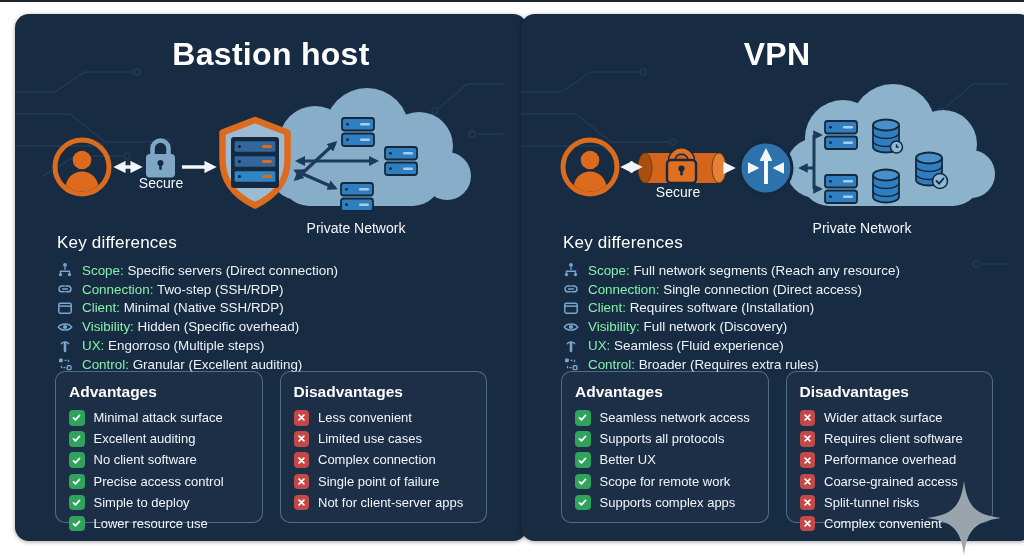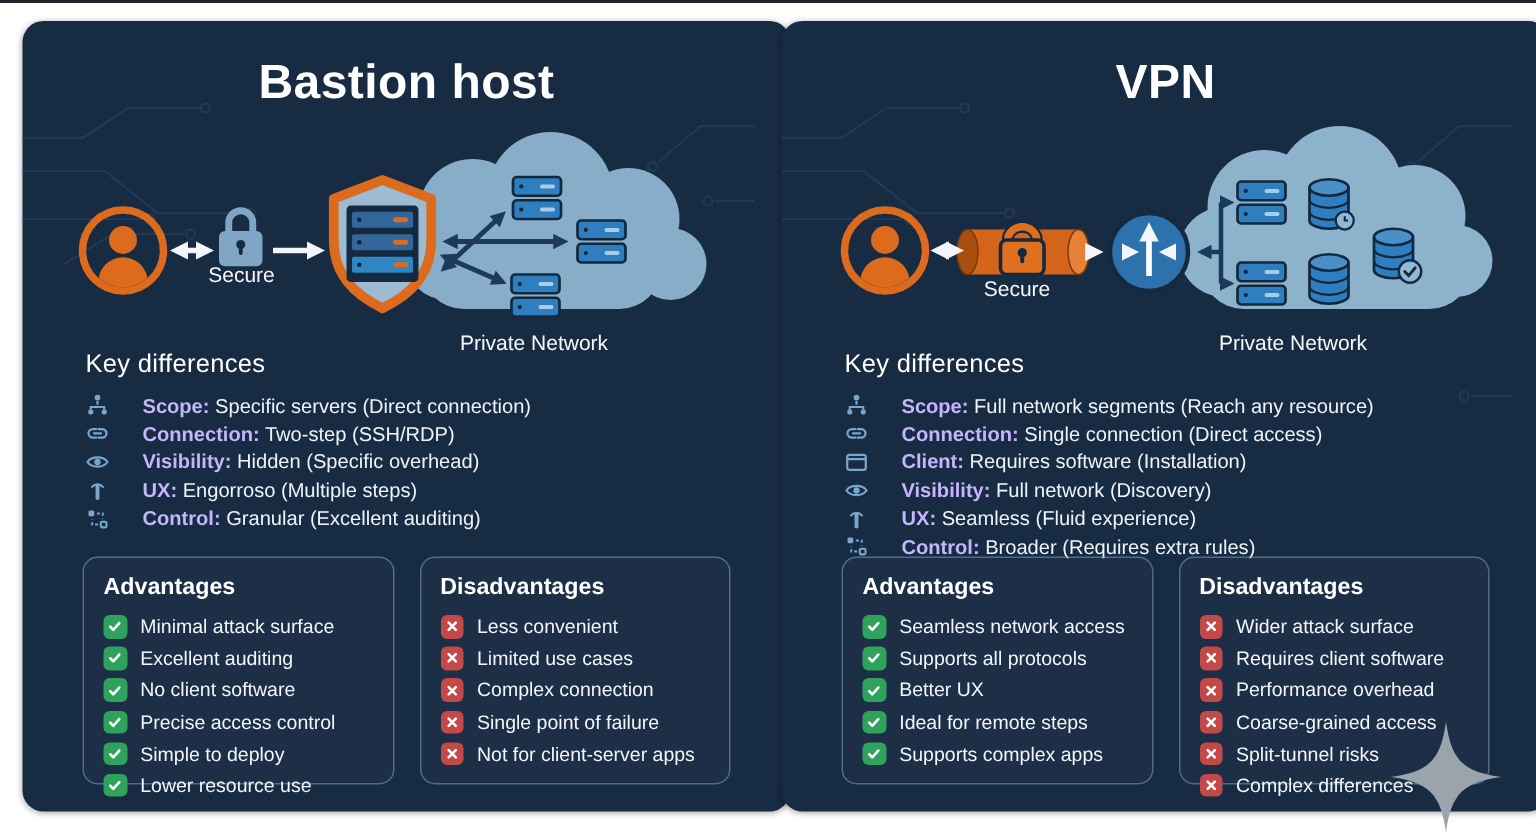--- a/index.html
+++ b/index.html
@@ -16,21 +16,21 @@
   .lbl{position:absolute;color:#f5f8fb;font-size:14px;text-align:center;}
   .sec-b{left:118px;top:161px;width:56px;}
   .sec-v{left:127px;top:170px;width:60px;}
   .net{left:271px;top:206px;width:140px;}
   .kd{position:absolute;top:219px;left:42px;right:8px;}
   .kd-heading{font-size:17px;font-weight:normal;color:#ffffff;margin:0 0 8px 0;letter-spacing:.2px;}
   .kd-row{display:flex;align-items:center;height:18.8px;gap:9px;}
   .kd-icon{width:16px;height:16px;flex:0 0 16px;display:flex;}
   .kd-icon svg{width:16px;height:16px;}
   .kd-text{font-size:13.4px;color:#eef3f8;white-space:nowrap;}
-  .kd-text b{color:#c4b5fd;font-weight:bold;margin-left:13px;}
+  .kd-text b{color:#86efac;font-weight:normal;}
   .boxes{position:absolute;top:357px;left:40px;right:40px;height:152px;display:flex;gap:17px;}
   .box{flex:1;border:1.5px solid rgba(130,170,205,.5);border-radius:10px;
        background:rgba(255,255,255,.025);padding:11px 13px 8px;box-sizing:border-box;}
   .box-heading{margin:0 0 9px;font-size:15.5px;font-weight:bold;color:#ffffff;}
   .li{display:flex;gap:9px;height:21.2px;}
   .chk{width:15.5px;height:15.5px;border-radius:4px;flex:0 0 15.5px;
        display:flex;align-items:center;justify-content:center;}
   .chk.g{background:#2fa25b;} .chk.r{background:#c34848;}
   .chk svg{width:11px;height:11px;}
   .li-t{font-size:13px;color:#f2f6fa;white-space:nowrap;}
@@ -155,20 +155,29 @@
       <span class="kd-icon">
           <svg viewBox="0 0 16 16">
             <path d="M7.2 10.8 H4.9 a2.9 2.9 0 0 1 0-5.8 h2.3 M8.8 5 h2.3 a2.9 2.9 0 0 1 0 5.8 H8.8 M5.6 7.9 h4.8" stroke="#79a6cf" stroke-width="1.5" fill="none" stroke-linecap="round"></path>
           </svg>
         </span>
       <span class="kd-text"><b>Connection:</b> <span>Two-step (SSH/RDP)</span></span>
     </div>
     <div class="kd-row">
       <span class="kd-icon">
           <svg viewBox="0 0 16 16">
+            <rect x="1.8" y="3.2" width="12.4" height="10" rx="1.6" stroke="#79a6cf" stroke-width="1.5" fill="none"></rect>
+            <path d="M1.8 6.1 H14.2" stroke="#79a6cf" stroke-width="1.5"></path>
+          </svg>
+        </span>
+      <span class="kd-text"><b>Client:</b> <span>Minimal (Native SSH/RDP)</span></span>
+    </div>
+    <div class="kd-row">
+      <span class="kd-icon">
+          <svg viewBox="0 0 16 16">
             <path d="M1.3 8 C4 3.9 12 3.9 14.7 8 C12 12.1 4 12.1 1.3 8 Z" stroke="#79a6cf" stroke-width="1.4" fill="none"></path>
             <circle cx="8" cy="8" r="2.1" fill="#79a6cf"></circle>
           </svg>
         </span>
       <span class="kd-text"><b>Visibility:</b> <span>Hidden (Specific overhead)</span></span>
     </div>
     <div class="kd-row">
       <span class="kd-icon">
           <svg viewBox="0 0 16 16">
             <path d="M4.4 5.6 a4.7 4.7 0 0 1 7.2 0" stroke="#79a6cf" stroke-width="1.5" fill="none" stroke-linecap="round"></path>
@@ -487,21 +496,21 @@
             </svg>
           </span>
           <span class="li-t">Better UX</span>
         </div>
       <div class="li">
           <span class="chk g">
             <svg viewBox="0 0 12 12">
               <path d="M2.7 6.3 4.9 8.6 9.3 3.7" stroke="#fff" stroke-width="1.9" fill="none" stroke-linecap="round" stroke-linejoin="round"></path>
             </svg>
           </span>
-          <span class="li-t">Ideal for remote steps</span>
+          <span class="li-t">Scope for remote work</span>
         </div>
       <div class="li">
           <span class="chk g">
             <svg viewBox="0 0 12 12">
               <path d="M2.7 6.3 4.9 8.6 9.3 3.7" stroke="#fff" stroke-width="1.9" fill="none" stroke-linecap="round" stroke-linejoin="round"></path>
             </svg>
           </span>
           <span class="li-t">Supports complex apps</span>
         </div>
     </div>
@@ -546,21 +555,21 @@
             </svg>
           </span>
           <span class="li-t">Split-tunnel risks</span>
         </div>
       <div class="li">
           <span class="chk r">
             <svg viewBox="0 0 12 12">
               <path d="M3.4 3.4 8.6 8.6 M8.6 3.4 3.4 8.6" stroke="#fff" stroke-width="1.9" stroke-linecap="round"></path>
             </svg>
           </span>
-          <span class="li-t">Complex differences</span>
+          <span class="li-t">Complex convenient</span>
         </div>
     </div>
   </div>
 </section>
 
 <svg class="watermark" viewBox="0 0 75 75">
   <path d="M37.5 0 C41 26 49 34 75 37.5 C49 41 41 49 37.5 75 C34 49 26 41 0 37.5 C26 34 34 26 37.5 0 Z" fill="#9aa4ac"></path>
 </svg>
 
 </body></html>

